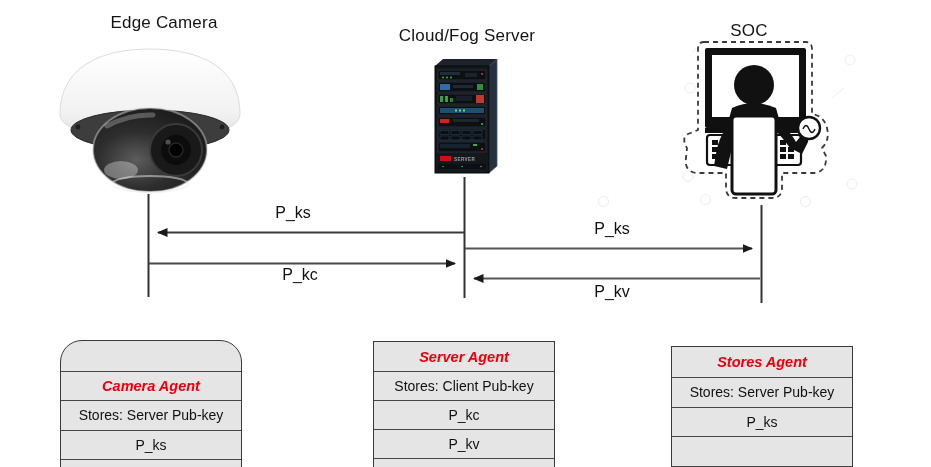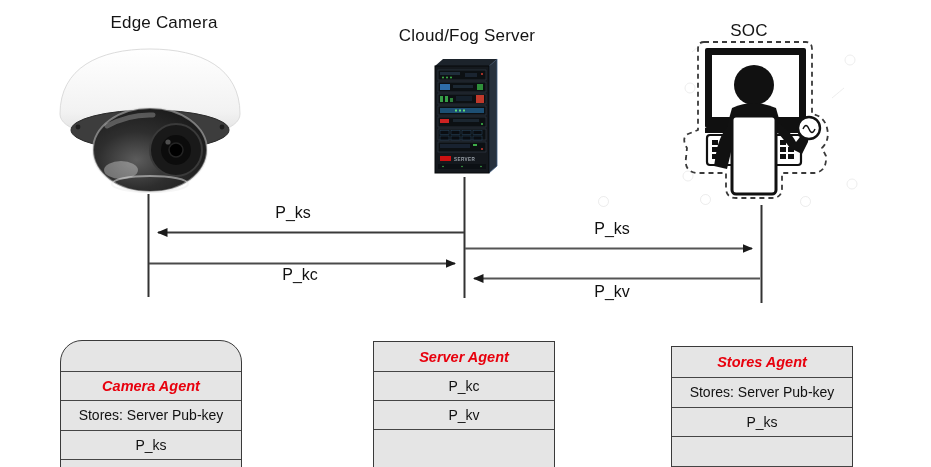--- a/index.html
+++ b/index.html
@@ -203,20 +203,21 @@
   <div class="agent-table" id="table-camera">
     <div class="trow"></div>
     <div class="trow agent-name">Camera Agent</div>
     <div class="trow">Stores: Server Pub-key</div>
     <div class="trow">P_ks</div>
     <div class="trow"></div>
   </div>
 
   <div class="agent-table" id="table-server">
     <div class="trow agent-name">Server Agent</div>
+    <div class="trow">Stores: Client Pub-key</div>
     <div class="trow">P_kc</div>
     <div class="trow">P_kv</div>
     <div class="trow"></div>
   </div>
 
   <div class="agent-table" id="table-viewing">
     <div class="trow agent-name">Stores Agent</div>
     <div class="trow">Stores: Server Pub-key</div>
     <div class="trow">P_ks</div>
     <div class="trow"></div>

